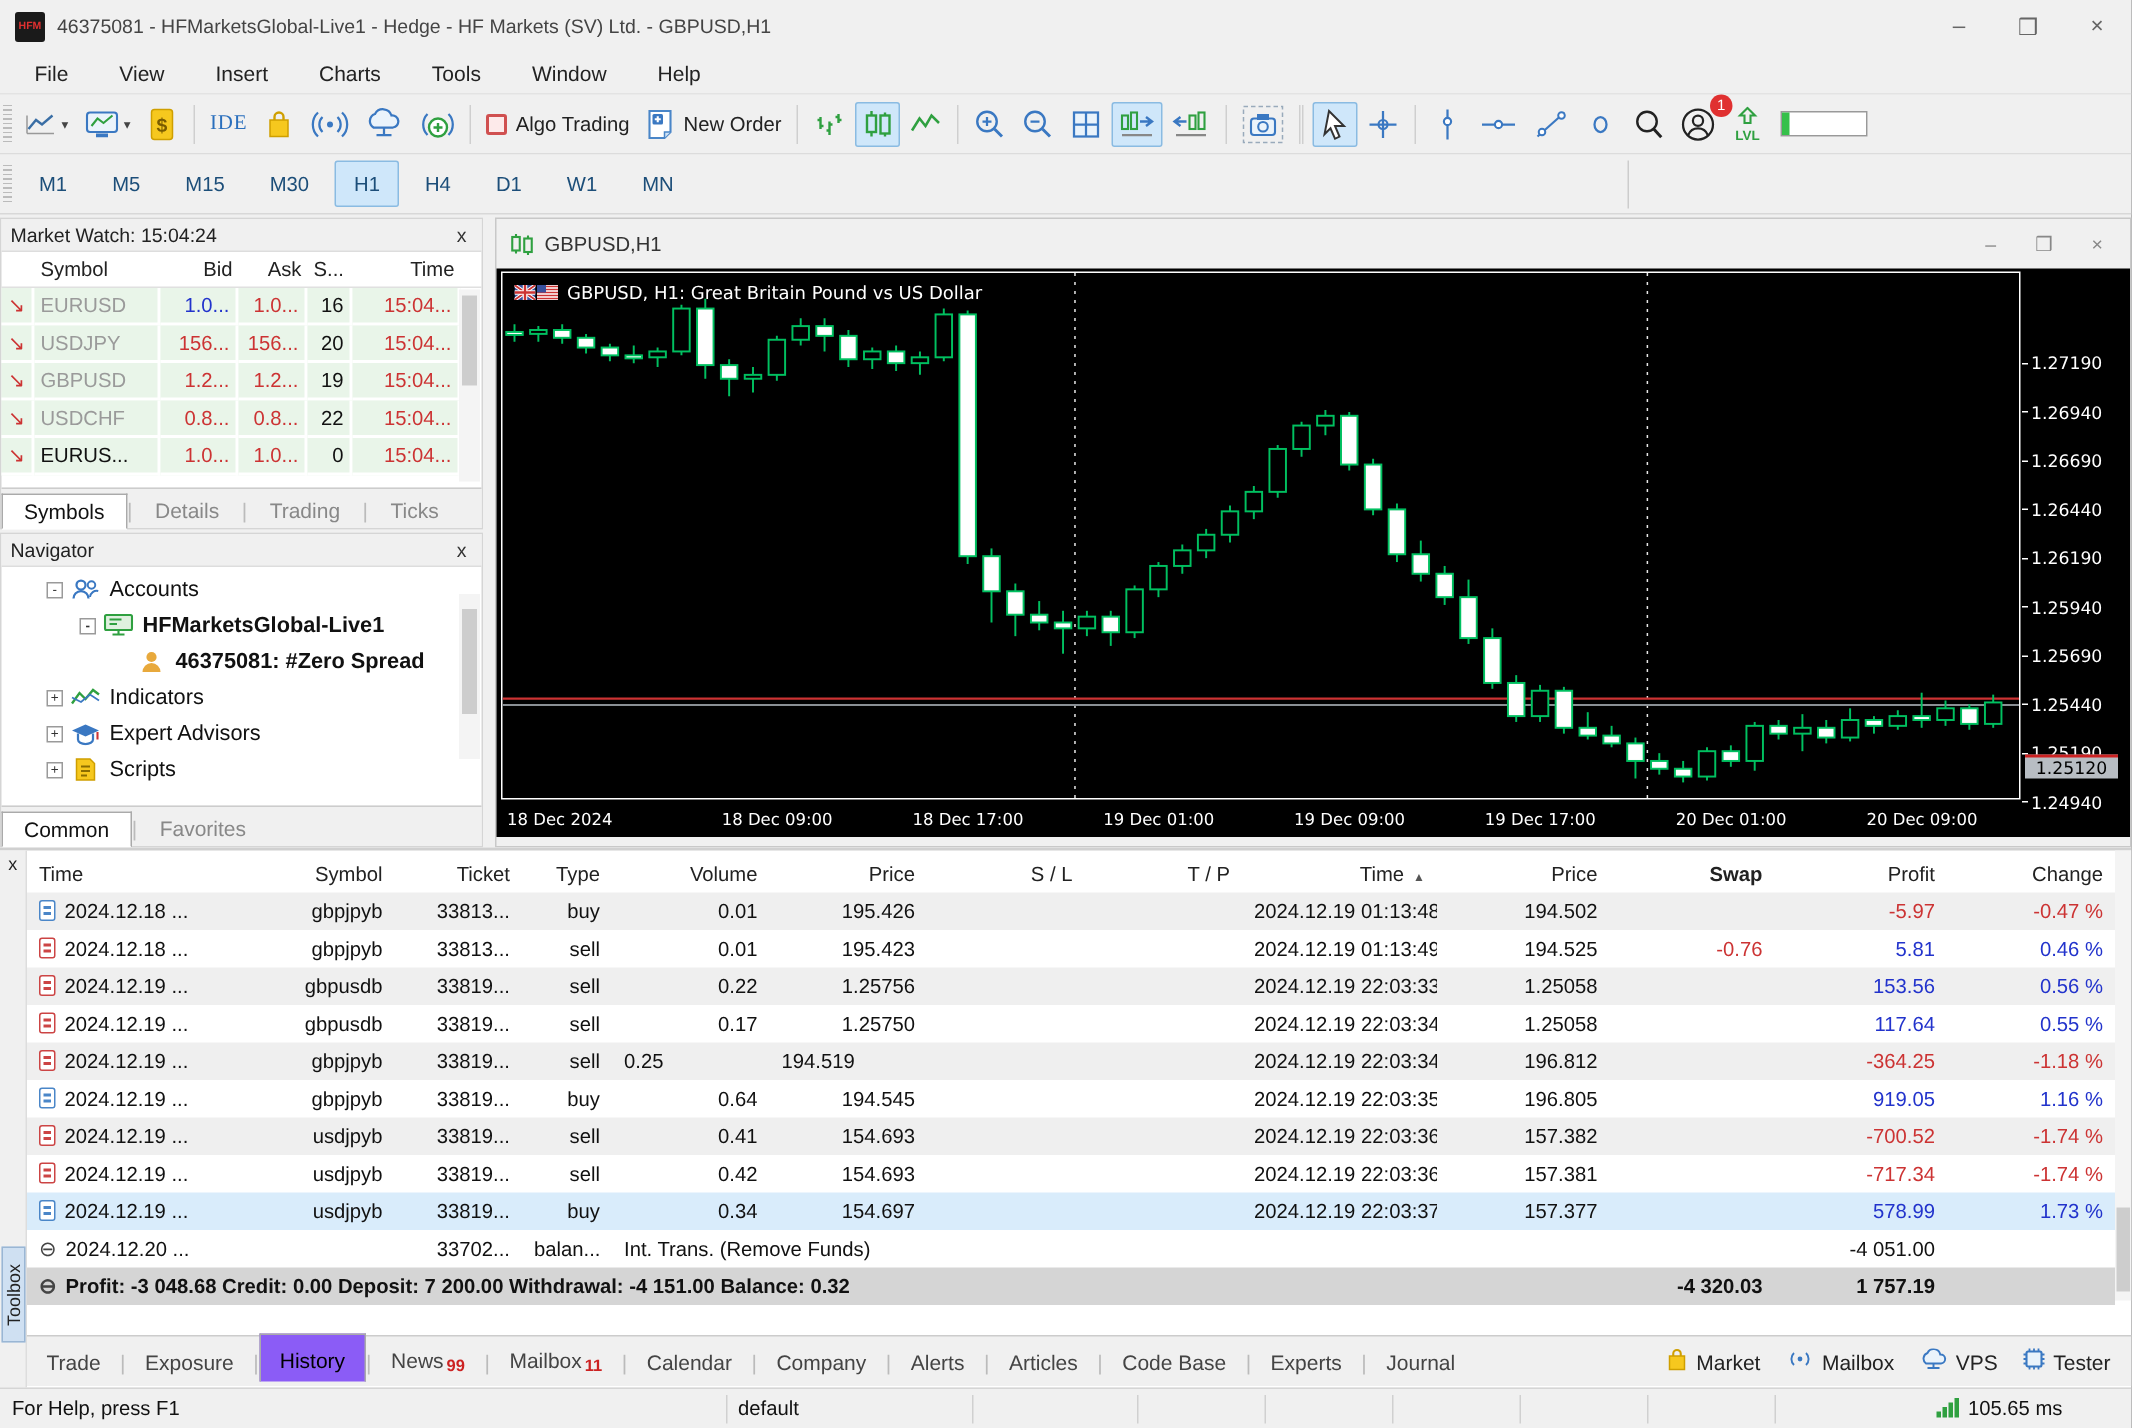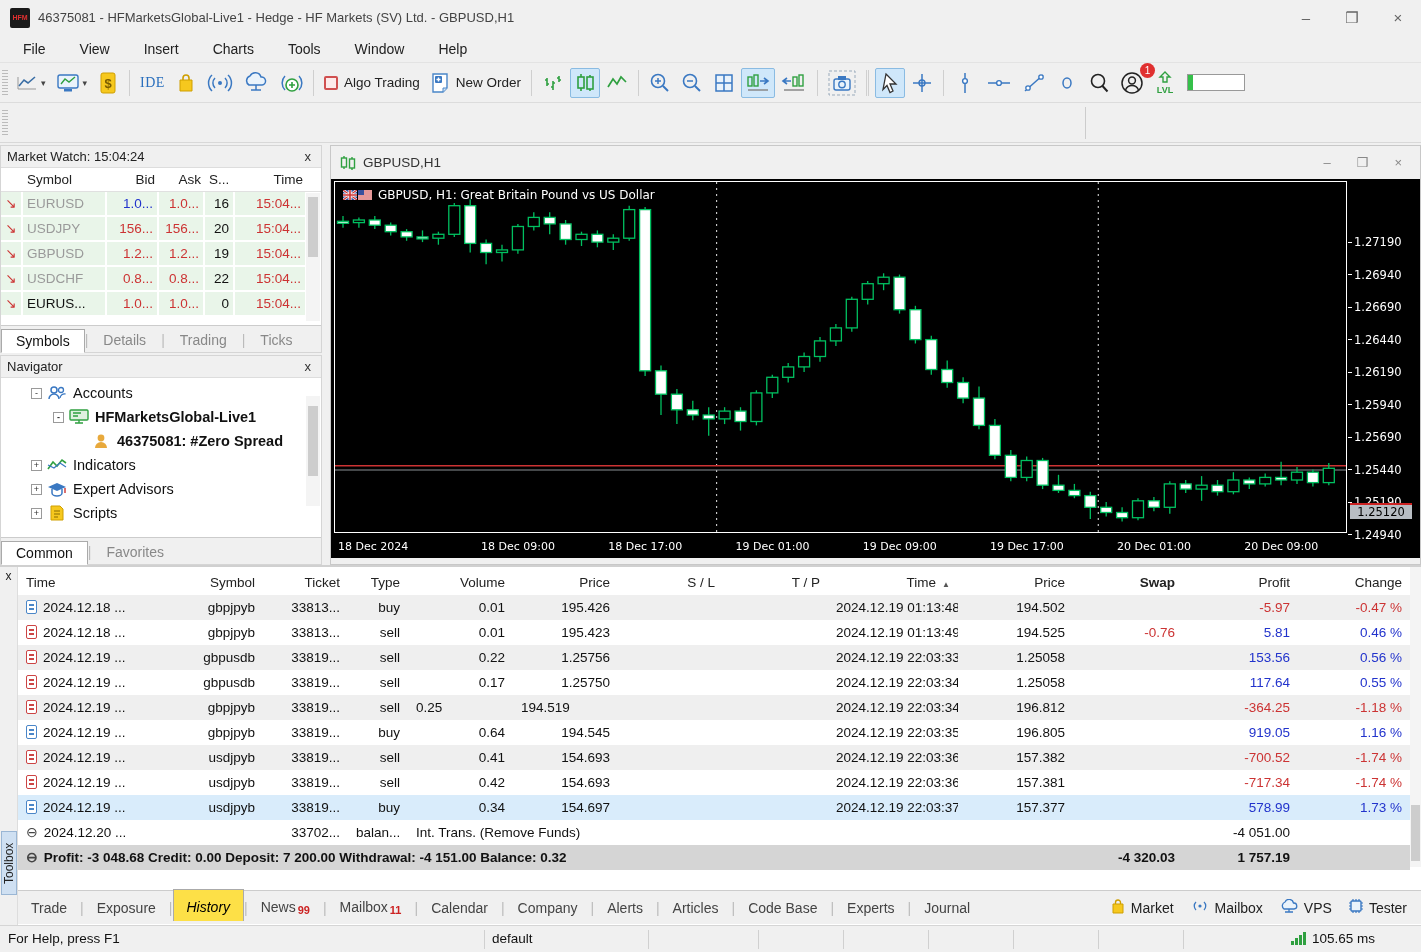--- a/index.html
+++ b/index.html
@@ -122,21 +122,21 @@
   .deal-ic.sell { border-color:#cc4444; } .deal-ic.sell i { background:#cc4444; }
   .bal-ic { font-size:14px; color:#444; margin-right:6px; }
   .sortarrow { font-size:8px; color:#555; margin-left:6px; }
   .tbx-scroll { position:absolute; right:0; top:0; width:11px; height:300px; background:#f4f4f4; }
   .tbx-thumb { position:absolute; left:1px; bottom:6px; width:9px; height:56px; background:#cdcdcd; }
 
   
   .btabs { position:absolute; left:18px; top:323px; width:1403px; height:34px; background:#f0f0f0; border-top:1px solid #ccc;
            display:flex; align-items:center; font-size:14px; color:#444; }
   .btab { padding:6px 13px; position:relative; white-space:nowrap; }
-  .btab.active { background:#fde047; color:#000; border:1px solid #aaa; border-bottom:none; margin-top:-6px; padding-top:9px;font-style:italic; }
+  .btab.active { background:#8b5cf6; color:#000; border:1px solid #aaa; border-bottom:none; margin-top:-6px; padding-top:9px; }
   .btab-sep { color:#bbb; }
   .btab .nbadge { color:#cc2222; font-size:11px; font-weight:bold; vertical-align:-2px; margin-left:2px; }
   .right-tools { margin-left:auto; display:flex; align-items:center; gap:16px; margin-right:14px; color:#222; font-size:14px; }
   .rtool { display:flex; align-items:center; gap:5px; }
 
   
   .statusbar { position:absolute; left:0; top:925px; width:100%; height:27px; background:#f0f0f0; border-top:1px solid #d5d5d5;
                font-size:13.5px; color:#111; }
   .sb-seg { position:absolute; top:4px; bottom:3px; border-left:1px solid #d0d0d0; }
   .sb-help { position:absolute; left:8px; top:5px; }
@@ -364,20 +364,31 @@
         <div>LVL</div>
       </div>
     </div>
     <div class="progress">
         <div style="width:9%"></div>
       </div>
   </div>
 
   <div class="tfbar">
     <div class="grip"></div>
+    <div id="tf-items" style="display:flex;align-items:center">
+        <div class="tf">M1</div>
+        <div class="tf">M5</div>
+        <div class="tf">M15</div>
+        <div class="tf">M30</div>
+        <div class="tf active">H1</div>
+        <div class="tf">H4</div>
+        <div class="tf">D1</div>
+        <div class="tf">W1</div>
+        <div class="tf">MN</div>
+      </div>
     <div class="tf-divider"></div>
   </div>
 
   <div class="panel" style="left:0;top:145px;width:322px;height:208px;">
     <div class="panel-title">
       <span>Market Watch: 15:04:24</span>
       <span class="panel-close">x</span>
     </div>
     <div class="mw-header">
       <span class="mw-cell c-arrow"></span>

